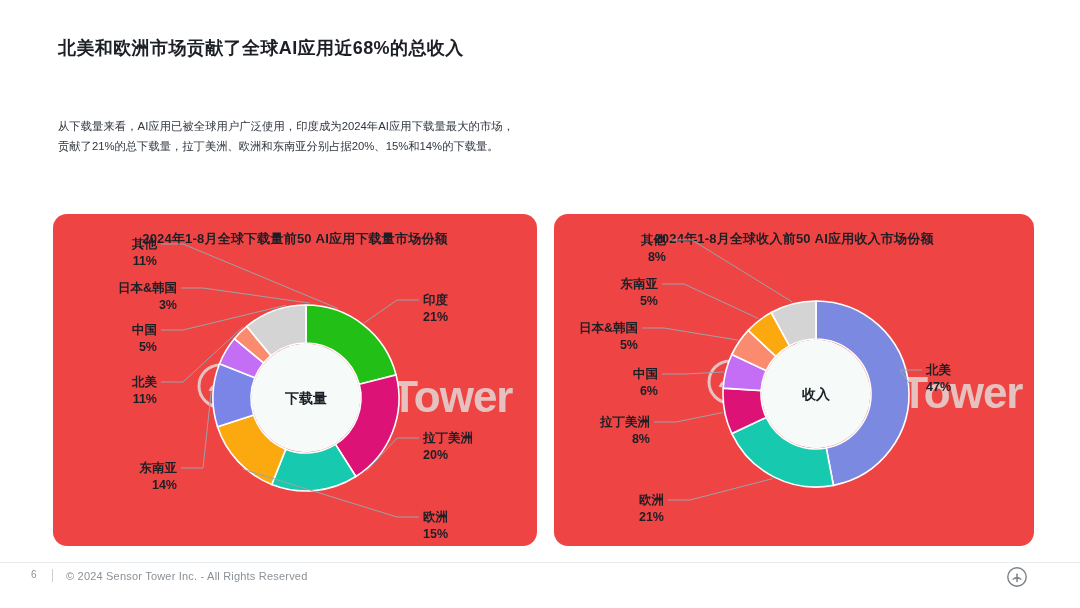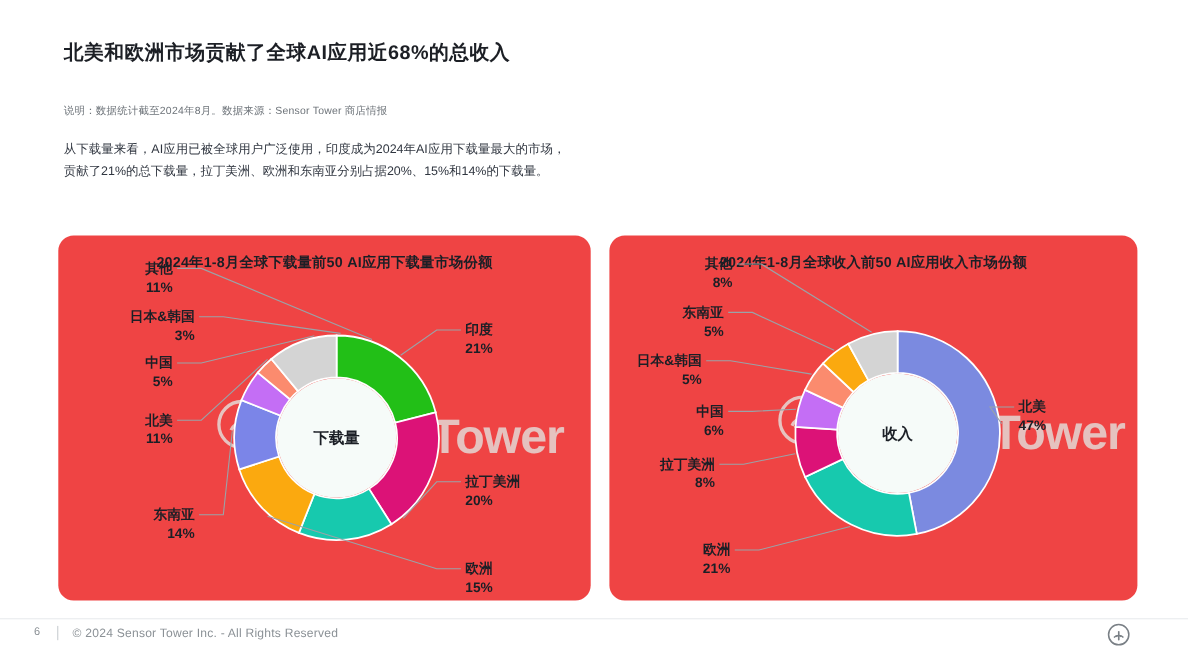--- a/index.html
+++ b/index.html
@@ -19,21 +19,21 @@
   .page-subtitle{
     position:absolute;left:58px;top:95px;
     font-size:9.5px;color:#6d7379;letter-spacing:.2px;white-space:nowrap;
   }
 
   
   .para{
     position:absolute;font-size:11.3px;line-height:20px;color:#303640;
     text-align:justify;
   }
-  .para.left{left:58px;top:126px;width:456px;}
+  .para.left{left:58px;top:116px;width:456px;}
   .para.right{left:556px;top:126px;width:466px;}
 
   
   .card{
     position:absolute;top:214px;height:332px;
     background:#ef4444;border-radius:14px;
   }
   .card.left{left:53px;width:484px;}
   .card.right{left:554px;width:480px;}
   .card-title{
@@ -66,21 +66,20 @@
     position:absolute;left:66px;top:570px;font-size:11px;color:#8b9196;letter-spacing:.2px;
   }
   .footer-logo{position:absolute;left:1006px;top:566px;}
 </style>
 </head>
 <body>
 
 <div class="slide">
 
   <div class="page-title">北美和欧洲市场贡献了全球AI应用近68%的总收入</div>
-  <div class="page-subtitle">说明：数据统计截至2024年8月。数据来源：Sensor Tower 商店情报</div>
 
   <div class="para left">从下载量来看，AI应用已被全球用户广泛使用，印度成为2024年AI应用下载量最大的市场，贡献了21%的总下载量，拉丁美洲、欧洲和东南亚分别占据20%、15%和14%的下载量。</div>
 
   <div class="card left">
     <div class="card-title">2024年1-8月全球下载量前50 AI应用下载量市场份额</div>
     <div class="chart-wrap">
       <svg class="chart-svg" id="svg-0" width="484" height="332" viewBox="0 0 484 332">
           <g opacity="0.75">
             <g transform="translate(145,150)">
               <circle cx="22" cy="22" r="21" fill="none" stroke="#e4eeea" stroke-width="3"></circle>

